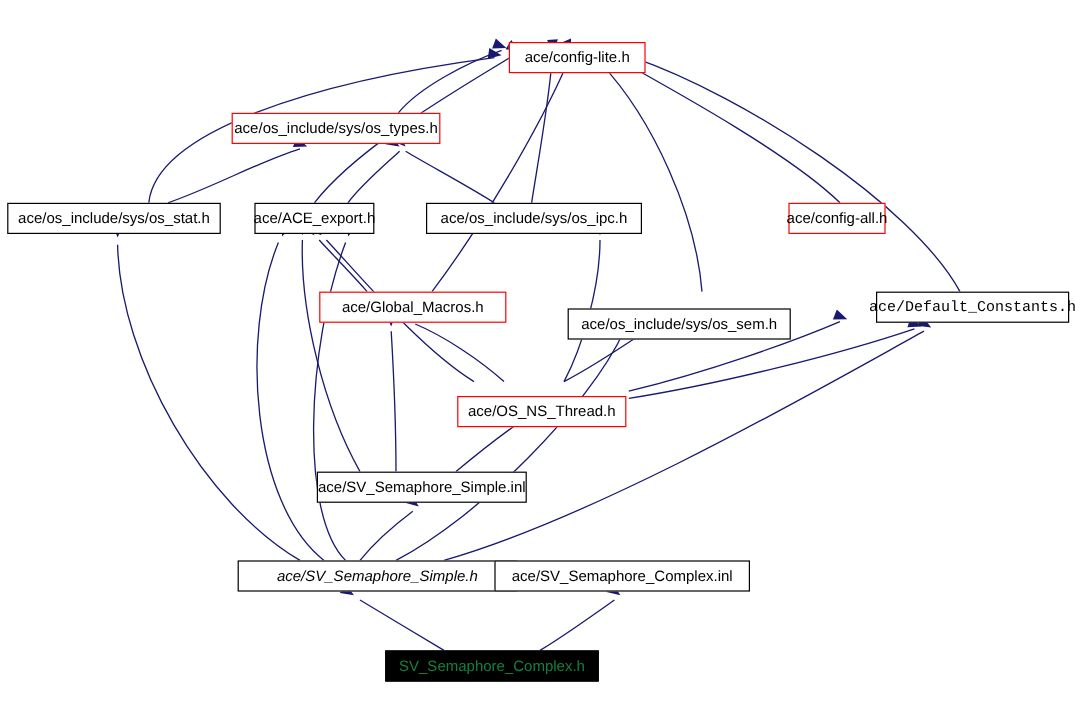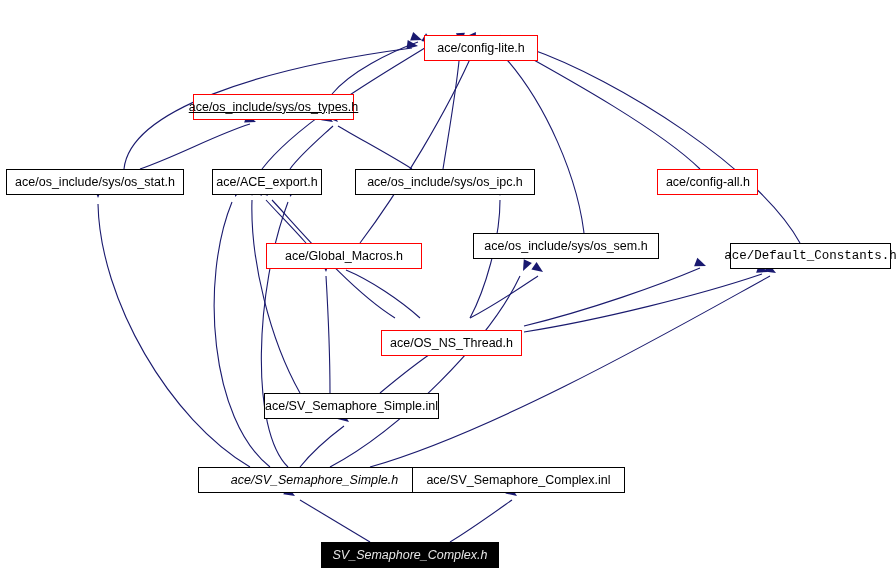--- a/index.html
+++ b/index.html
@@ -47,23 +47,22 @@
     border: 1px solid #000000;
     height: 26px;
     padding: 0 7px;
     z-index: 5;
   }
   .node.red {
     border-color: #ff0000;
   }
   .node.root {
     background: #000000;
-    color: #e5e5e5;
+    color: #15803d;
     border-color: #000000;
-    font-style: italic;
   }
 </style>
 </head>
 <body>
 
 <div id="graph-canvas">
 
   <svg id="edge-layer" viewBox="0 0 896 584">
       <path d="M 332,94 C 350,72 390,52 418,42" class="edge-path"></path>
       <polygon points="0,0 -11,4.5 -11,-4.5" class="arrow-head" transform="translate(422,40) rotate(20)"></polygon>
@@ -122,39 +121,39 @@
       <path d="M 370,542 C 350,530 320,512 300,500" class="edge-path"></path>
       <polygon points="0,0 -11,4.5 -11,-4.5" class="arrow-head" transform="translate(295,496) rotate(31)"></polygon>
       <path d="M 450,542 C 470,530 495,512 512,500" class="edge-path"></path>
       <polygon points="0,0 -11,4.5 -11,-4.5" class="arrow-head" transform="translate(517,496) rotate(35)"></polygon>
     </svg>
 
   <div id="node-layer">
       <div class="node red" style="left: 424px; top: 20px; width: 114px; margin-top: 15px;">
         <span>ace/config-lite.h</span>
       </div>
-      <div class="node red" style="left: 193px; top: 94px; width: 161px; text-decoration: underline;">
+      <div class="node red" style="left: 193px; top: 94px; width: 174px;">
         <span>ace/os_include/sys/os_types.h</span>
       </div>
       <div class="node" style="left: 6px; top: 169px; width: 178px;">
         <span>ace/os_include/sys/os_stat.h</span>
       </div>
-      <div class="node" style="left: 212px; top: 169px; width: 110px;">
+      <div class="node" style="left: 212px; top: 169px; width: 100px;">
         <span>ace/ACE_export.h</span>
       </div>
       <div class="node" style="left: 355px; top: 169px; width: 180px; align-items: center;">
         <span>ace/os_include/sys/os_ipc.h</span>
       </div>
-      <div class="node red" style="left: 657px; top: 169px; width: 101px; justify-content: flex-end;">
+      <div class="node red" style="left: 657px; top: 169px; width: 81px;">
         <span>ace/config-all.h</span>
       </div>
       <div class="node red" style="left: 266px; top: 243px; width: 156px;">
         <span>ace/Global_Macros.h</span>
       </div>
-      <div class="node" style="left: 473px; top: 233px; width: 186px;">
+      <div class="node" style="left: 473px; top: 257px; width: 186px;">
         <span>ace/os_include/sys/os_sem.h</span>
       </div>
       <div class="node" style="left: 730px; top: 243px; width: 161px; font-family: Liberation Mono, monospace;">
         <span>ace/Default_Constants.h</span>
       </div>
       <div class="node red" style="left: 381px; top: 330px; width: 141px;">
         <span>ace/OS_NS_Thread.h</span>
       </div>
       <div class="node" style="left: 264px; top: 393px; width: 175px;">
         <span>ace/SV_Semaphore_Simple.inl</span>

